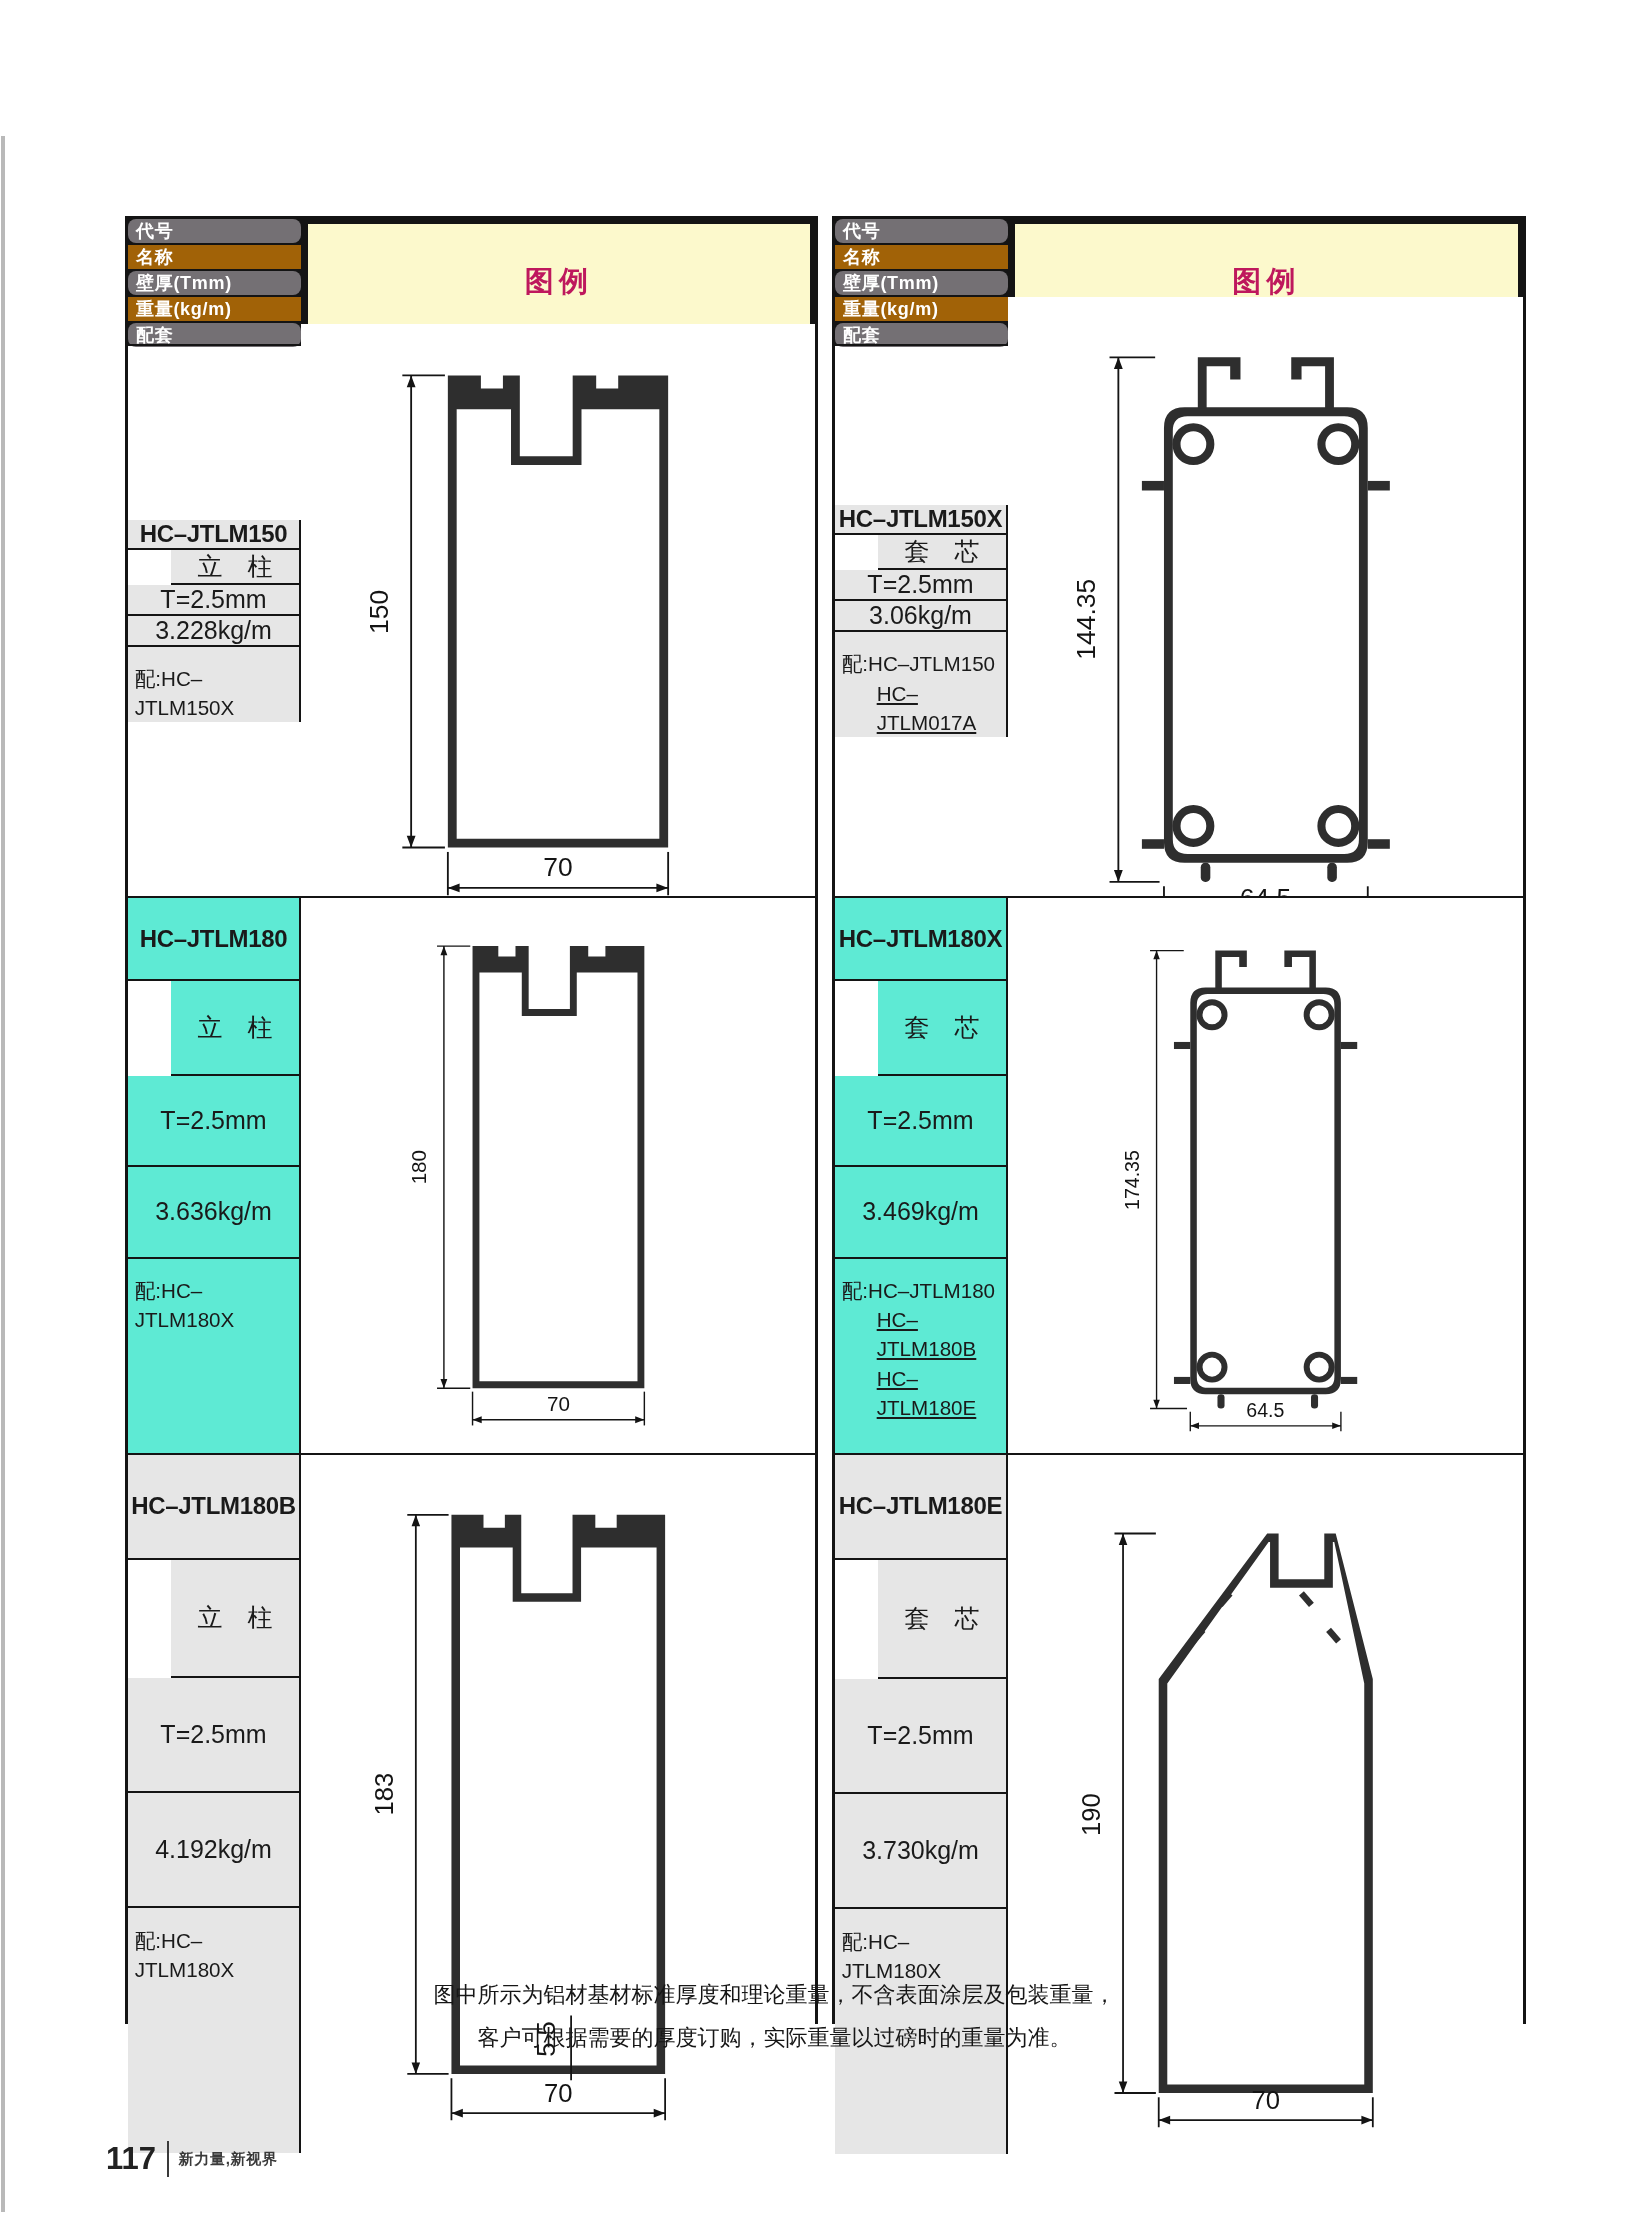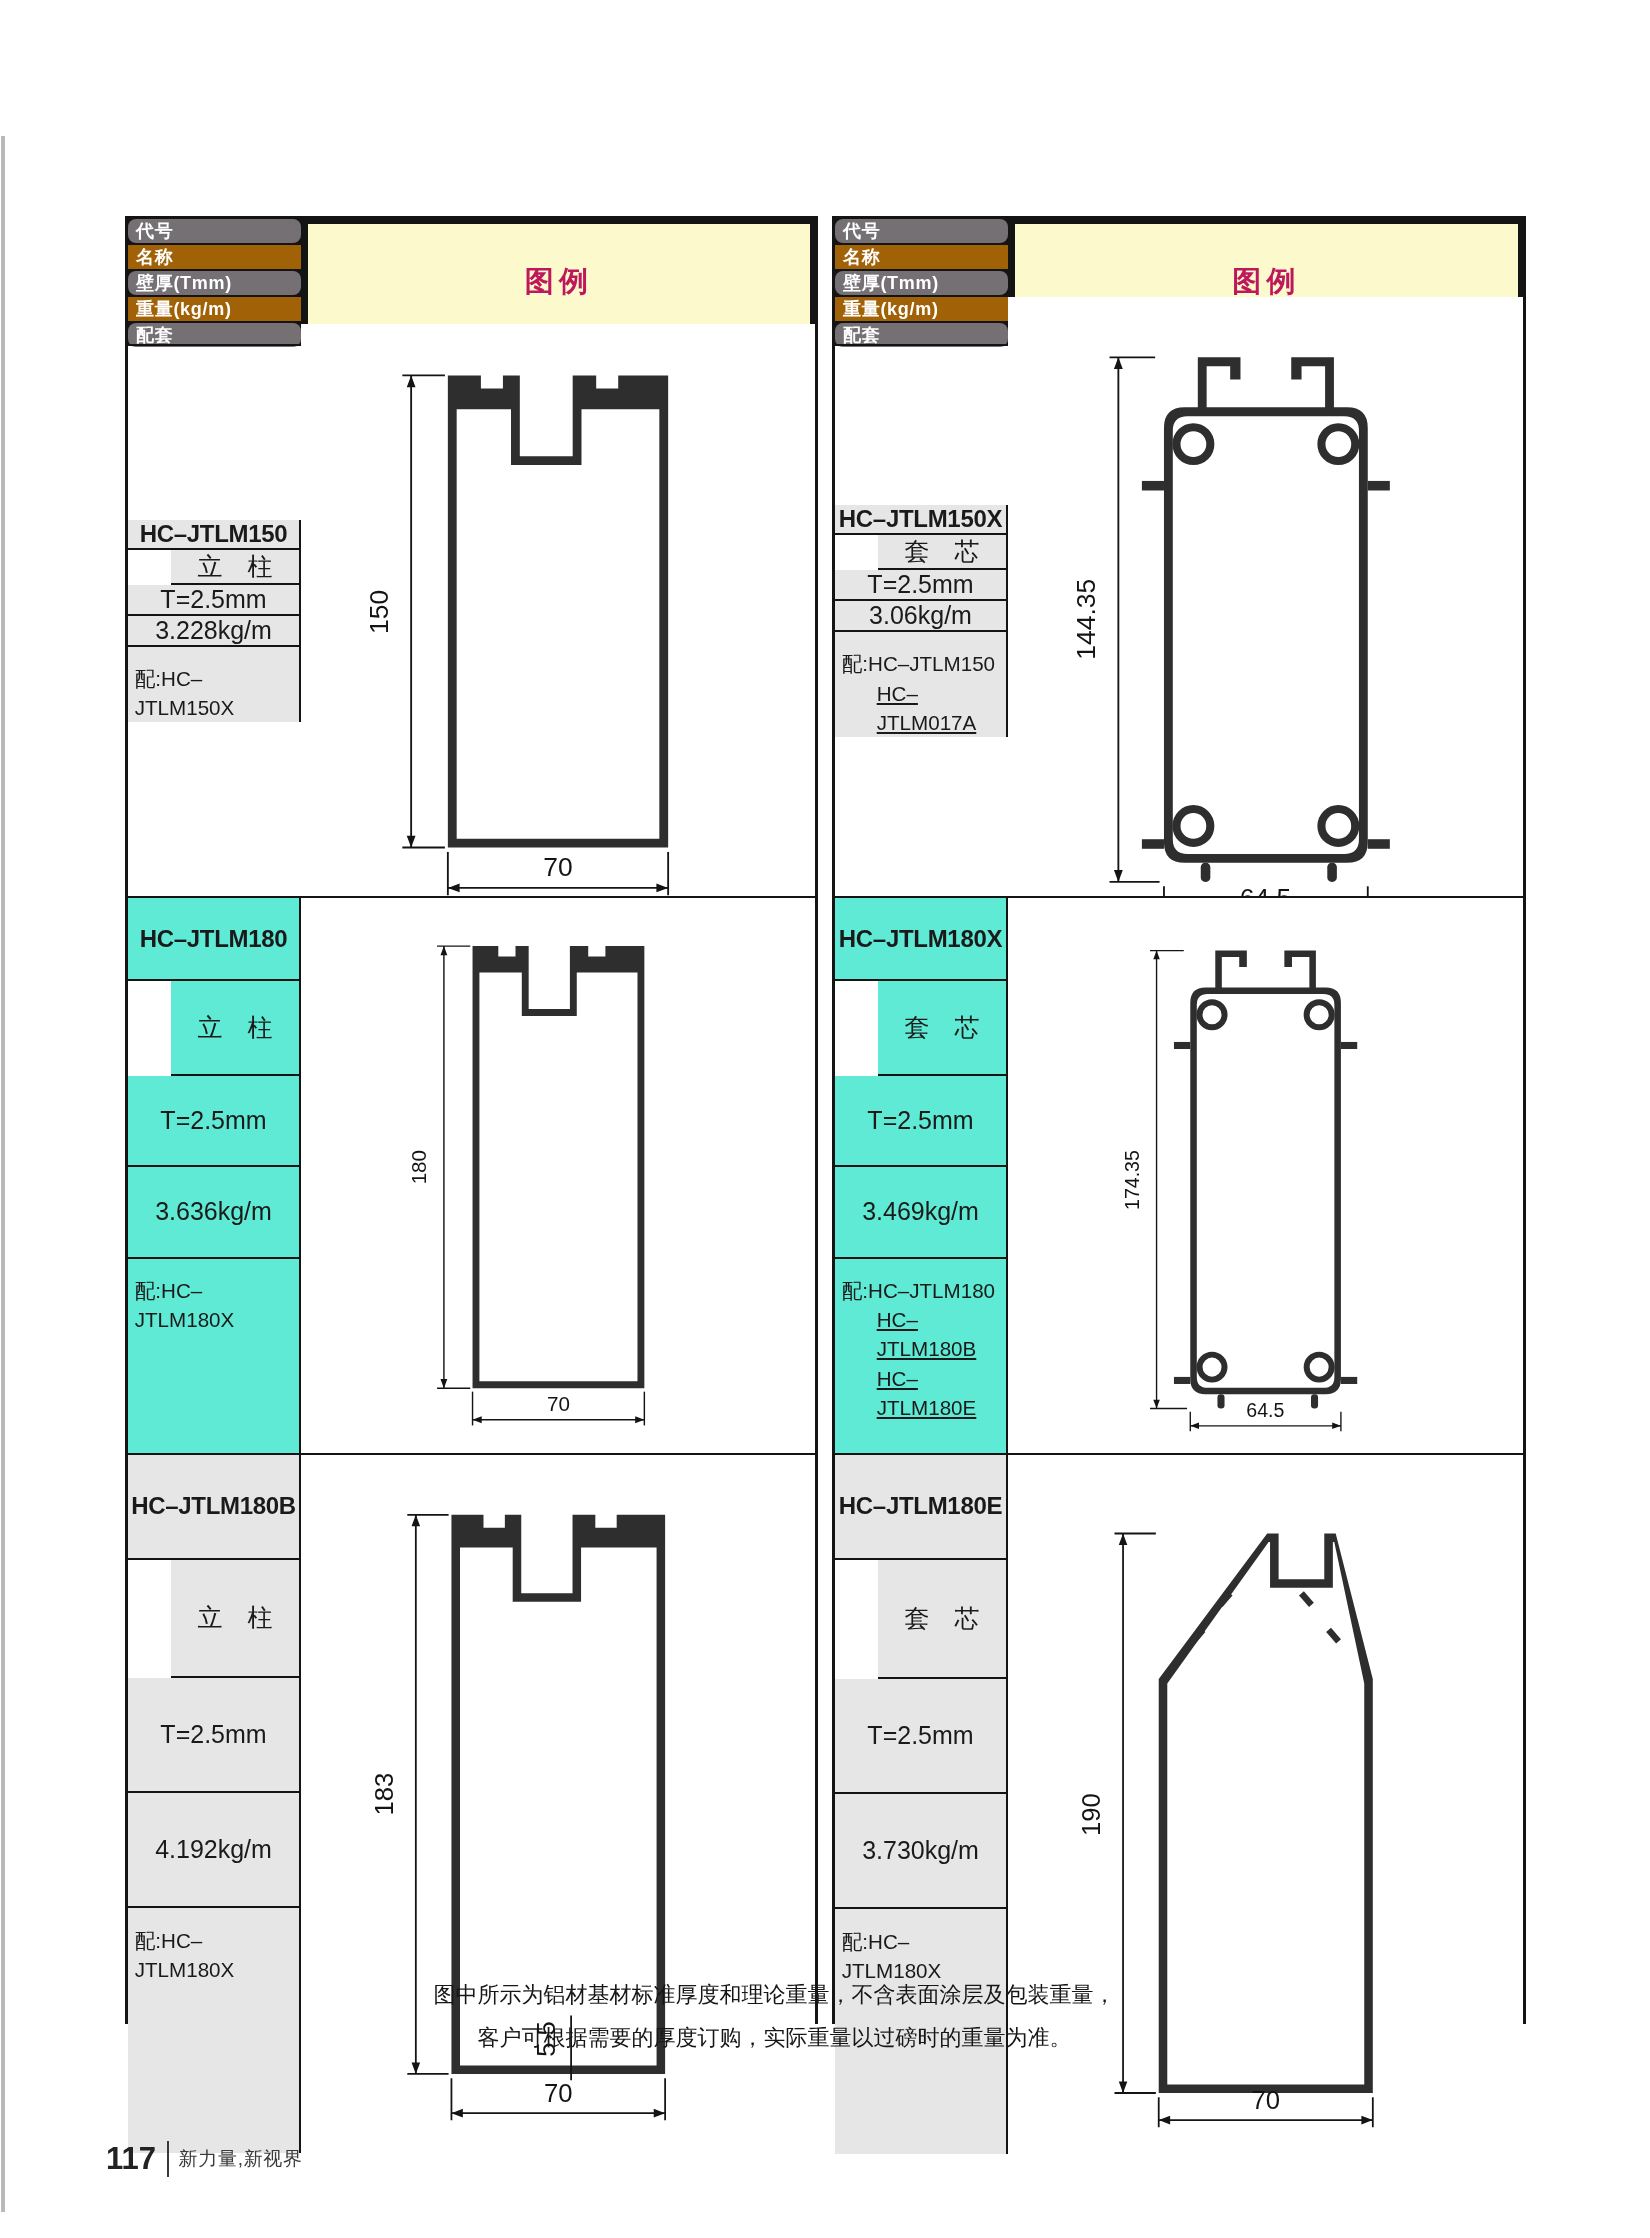--- a/index.html
+++ b/index.html
@@ -44,21 +44,21 @@
   .dimarr{fill:#141414;}
   .dimtxt{font-family:"Liberation Sans",sans-serif;font-size:36px;fill:#141414;}
   .boss{fill:#ffffff;stroke:#2e2e2e;stroke-width:11;}
   .tooth{stroke:#2e2e2e;stroke-width:9;}
 
   
   .note{position:absolute;left:0;top:1974px;width:1549px;text-align:center;font-size:22px;line-height:1.95;color:#161616;}
   .pagefoot{position:absolute;left:106px;top:2141px;display:flex;align-items:center;}
   .pagefoot .num{font-size:31px;font-weight:bold;color:#222;}
   .pagefoot .bar{width:2.7px;height:36px;background:#3a3a3a;margin:0 9.3px 0 10.6px;}
-  .pagefoot .tag{font-size:19px;font-weight:normal;color:#3a3a3a;letter-spacing:0.7px;}
+  .pagefoot .tag{font-size:15px;font-weight:bold;color:#3a3a3a;letter-spacing:0.7px;}
 </style>
 </head>
 <body>
 
 <div class="page">
   <div class="edge-strip"></div>
 
   <section class="ptable t-left">
     <div class="hband">
       <div class="hlabels">

